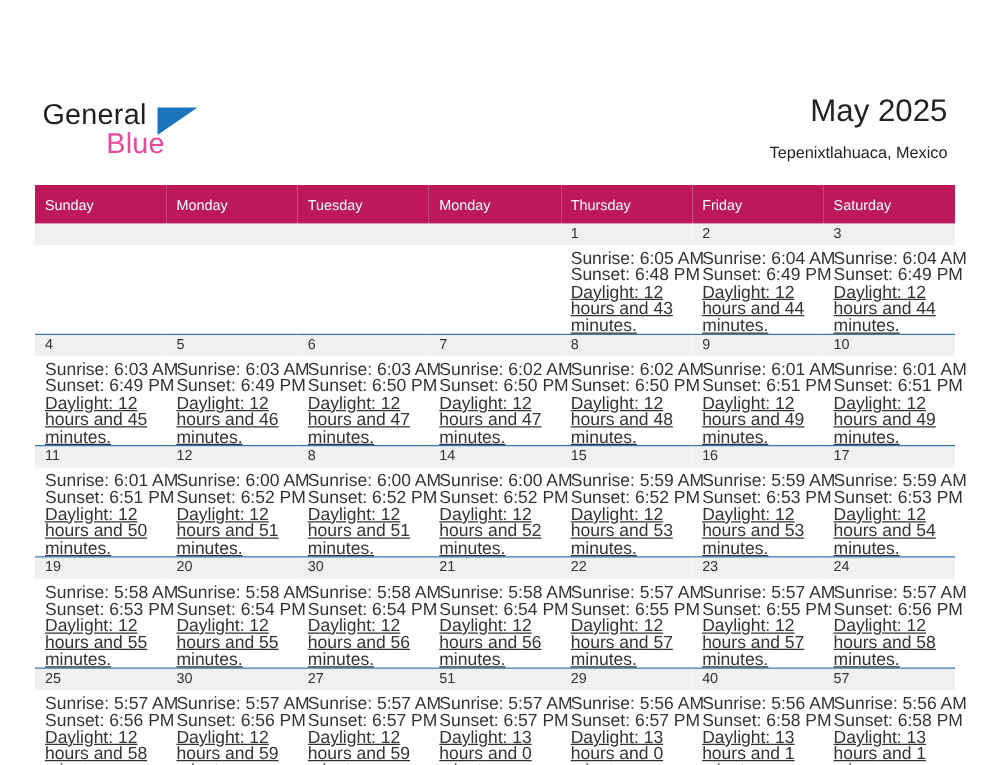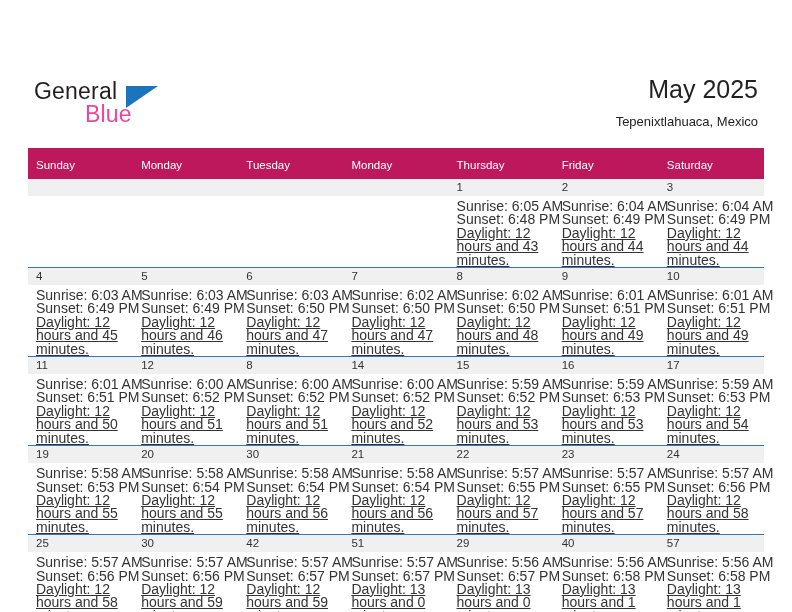--- a/index.html
+++ b/index.html
@@ -397,21 +397,21 @@
           </td>
           <td>
             <span class="daynum">30</span>
             <div class="info">
               <div>Sunrise: 5:57 AM</div>
               <div>Sunset: 6:56 PM</div>
               <div class="dl">Daylight: 12 hours and 59 minutes.</div>
             </div>
           </td>
           <td>
-            <span class="daynum">42</span>
+            <span class="daynum">27</span>
             <div class="info">
               <div>Sunrise: 5:57 AM</div>
               <div>Sunset: 6:57 PM</div>
               <div class="dl">Daylight: 12 hours and 59 minutes.</div>
             </div>
           </td>
           <td>
             <span class="daynum">51</span>
             <div class="info">
               <div>Sunrise: 5:57 AM</div>

